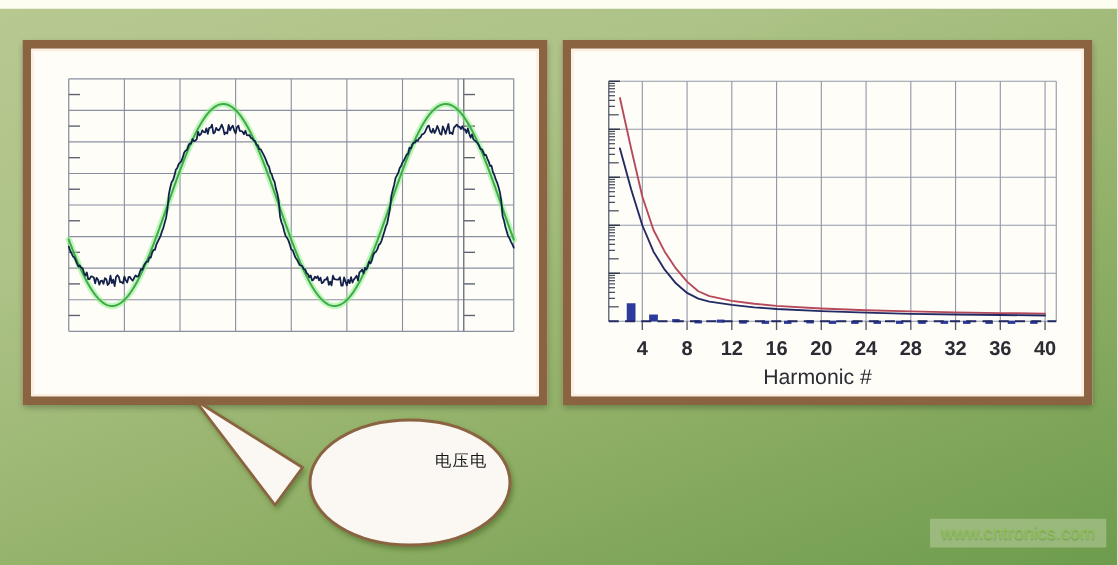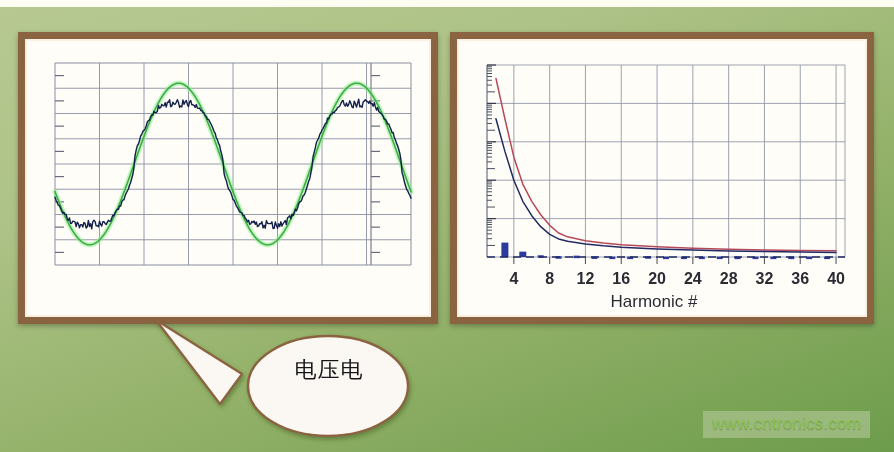--- a/index.html
+++ b/index.html
@@ -35,34 +35,34 @@
   .plot{position:absolute;}
   #plot-left{left:22px;top:22px;width:368px;height:222px;}
   #plot-right{left:8px;top:18px;width:396px;height:258px;}
   svg{display:block;overflow:visible;}
   
   #callout{
     position:absolute;left:150px;top:318px;width:260px;height:122px;
   }
   #callout-text{
     position:absolute;left:118px;top:40px;width:122px;
-    text-align:center;color:#161616;
-    font-family:Liberation Sans, sans-serif;
-    font-size:22px;line-height:24px;letter-spacing:1px;
+    text-align:right;color:#161616;
+    font-family:Liberation Mono, monospace;
+    font-size:13px;line-height:24px;letter-spacing:1px;
     text-shadow:0 1px 0 rgba(255,255,255,.6);
   }
   #callout-text div{white-space:nowrap;}
   
   #watermark{
-    position:absolute;right:24px;bottom:14px;
+    position:absolute;right:9px;bottom:14px;
     padding:3px 9px 4px 9px;
     background:rgba(186,206,160,.55);
     color:#8ec155;
     font-family:"Liberation Sans", sans-serif;
-    font-size:17px;font-weight:400;letter-spacing:.2px;
+    font-size:14px;font-weight:400;letter-spacing:.2px;
     text-shadow:0 1px 1px rgba(40,70,20,.35);
   }
 </style>
 </head>
 <body>
 
 <div id="stage">
 
   <div id="topstrip"></div>
 

